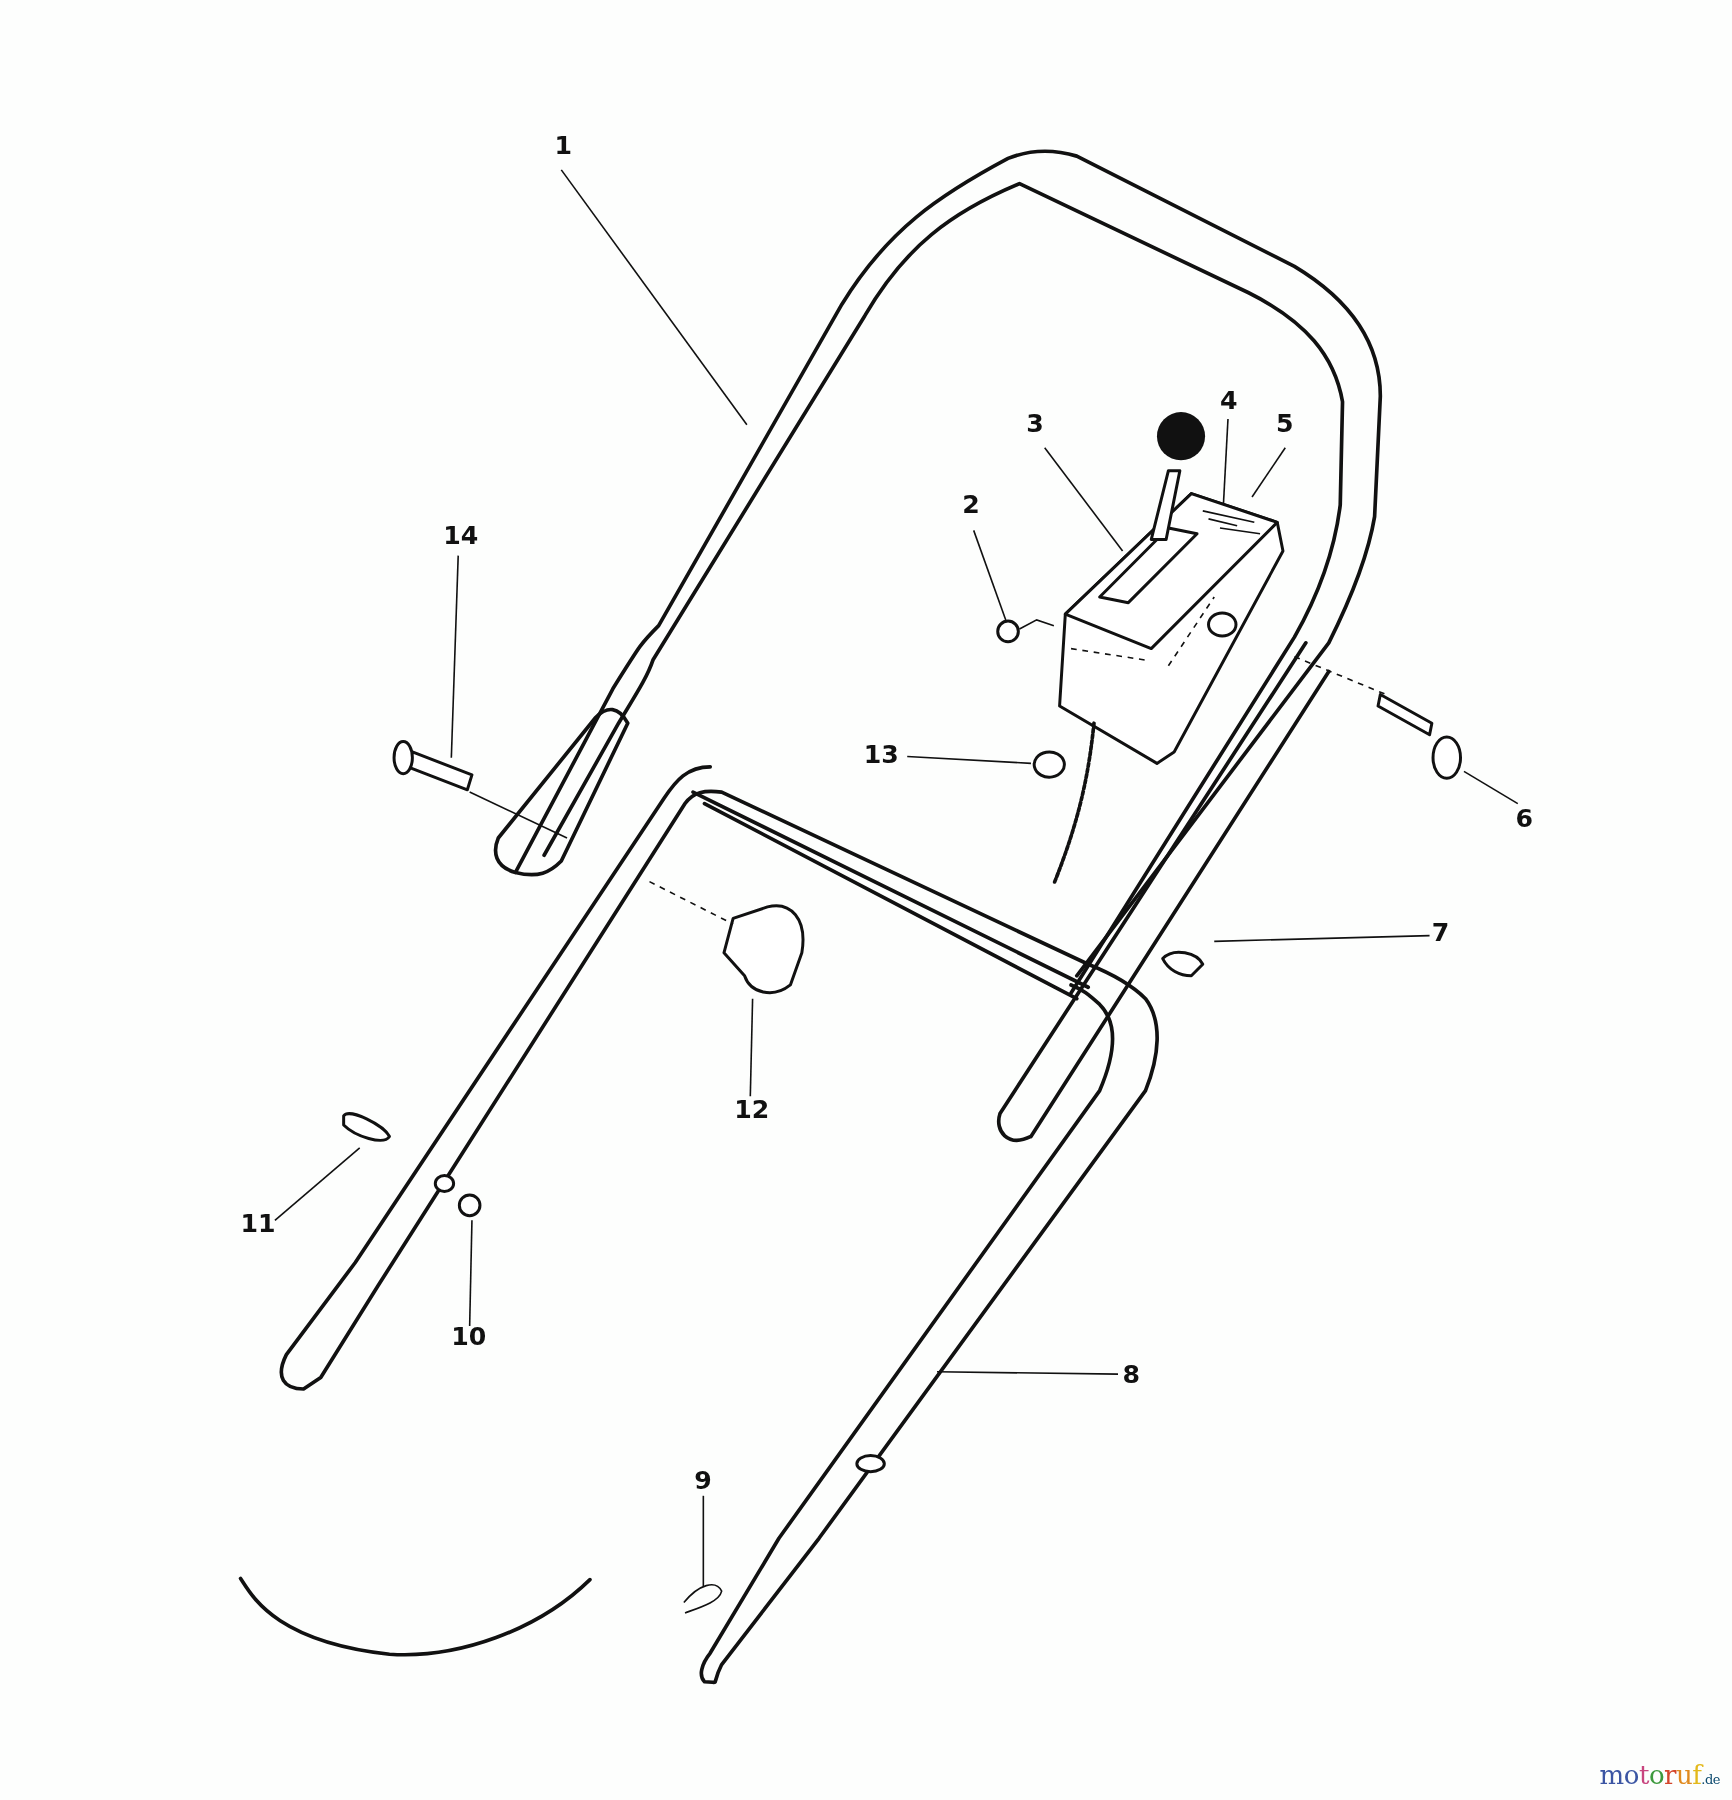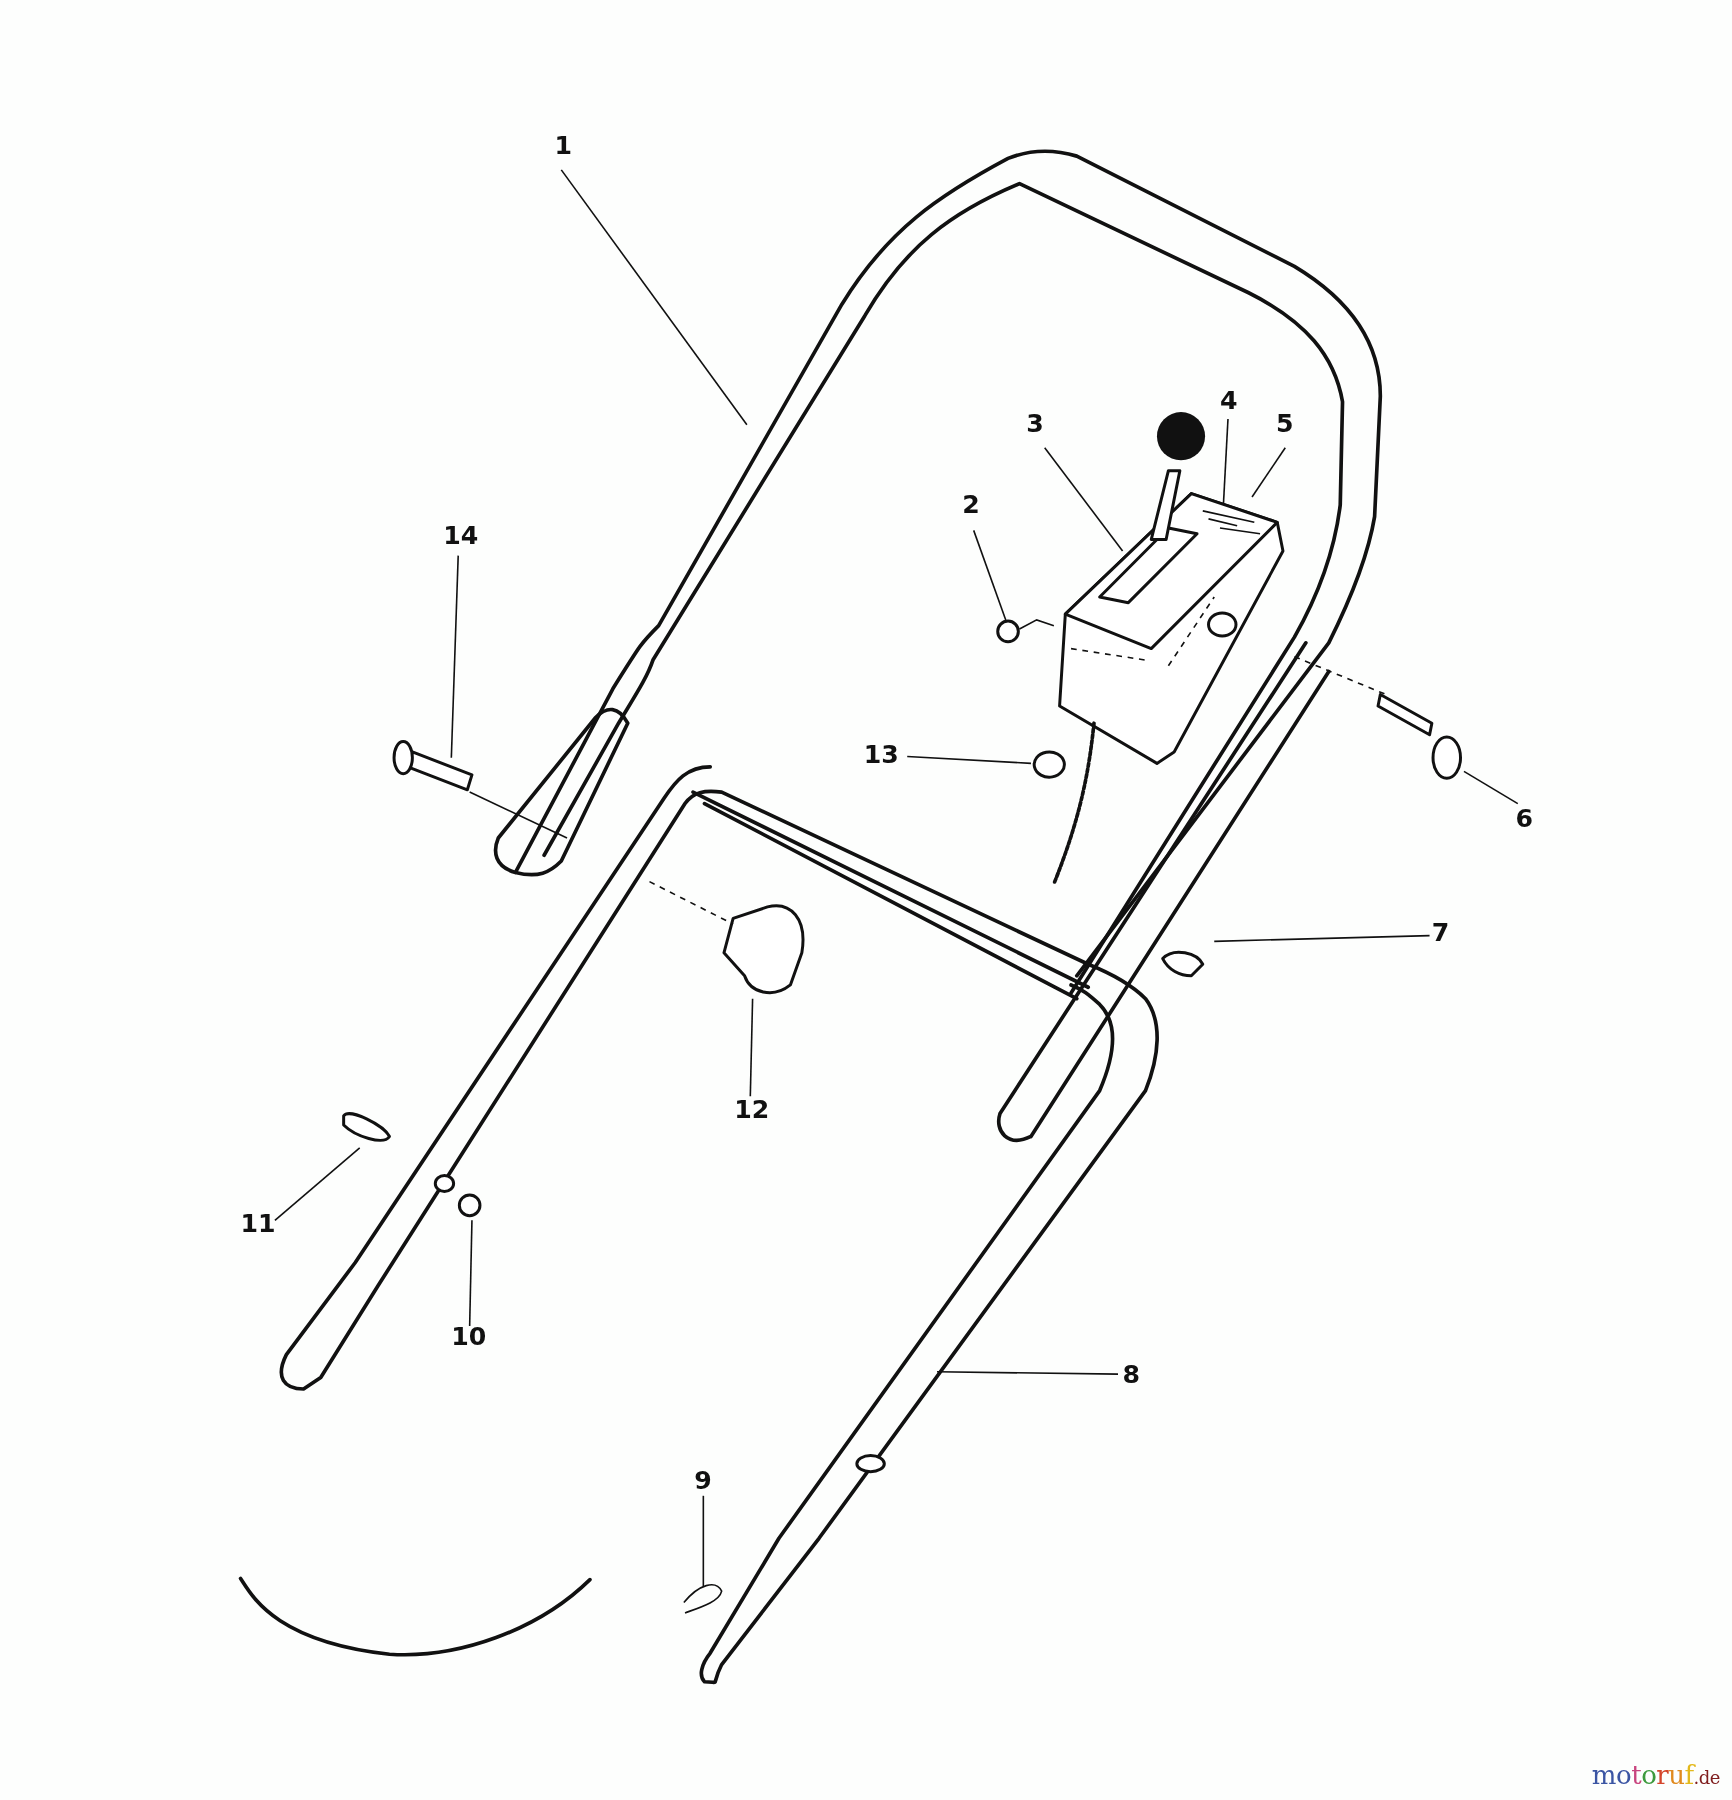--- a/index.html
+++ b/index.html
@@ -5,21 +5,21 @@
   html, body { margin: 0; padding: 0; background: #fdfefd; }
   body { width: 1732px; height: 1800px; position: relative; overflow: hidden; }
   .diagram { position: absolute; left: 0; top: 0; width: 1732px; height: 1800px; }
   .lbl { font-family: "DejaVu Sans", sans-serif; font-weight: bold; font-size: 22px; fill: #111; }
   .stroke { fill: none; stroke: #111; stroke-width: 3.2; stroke-linejoin: round; stroke-linecap: round; }
   .thin { fill: none; stroke: #111; stroke-width: 1.4; }
   .dash { fill: none; stroke: #111; stroke-width: 1.4; stroke-dasharray: 5 5; }
   .part { fill: #fff; stroke: #111; stroke-width: 2.6; stroke-linejoin: round; }
   .logo { position: absolute; right: 12px; bottom: 10px; font-family: "DejaVu Serif", serif; font-size: 26px; letter-spacing: -0.5px; }
   .logo span { display: inline-block; }
-  .logo .tld { font-size: 18px; color: #7f1d1d; text-align: center; }
+  .logo .tld { font-size: 13px; color: #0c4a6e; text-align: center; }
 </style>
 </head>
 <body>
 
 <svg class="diagram" viewBox="0 0 1512 1568" preserveAspectRatio="none">
 
   <g>
     <path class="stroke" d="M450,760 L535,600 C560,560 560,560 575,545 L735,265 C775,200 820,170 880,138 C900,130 920,130 940,136 L1130,232 C1180,262 1205,300 1205,345 L1200,450 C1195,480 1180,520 1160,560 L940,850"></path>
     <path class="stroke" d="M475,745 L540,630 C555,605 565,590 570,575 L755,275 C790,215 830,185 890,160 L1090,255 C1140,280 1165,310 1172,350 L1170,440 C1165,480 1150,520 1130,555 L935,865"></path>
     <path class="stroke" d="M435,730 L520,625 C530,615 540,615 548,630 L490,750 C480,760 470,765 450,760 C432,755 430,742 435,730 Z"></path>

